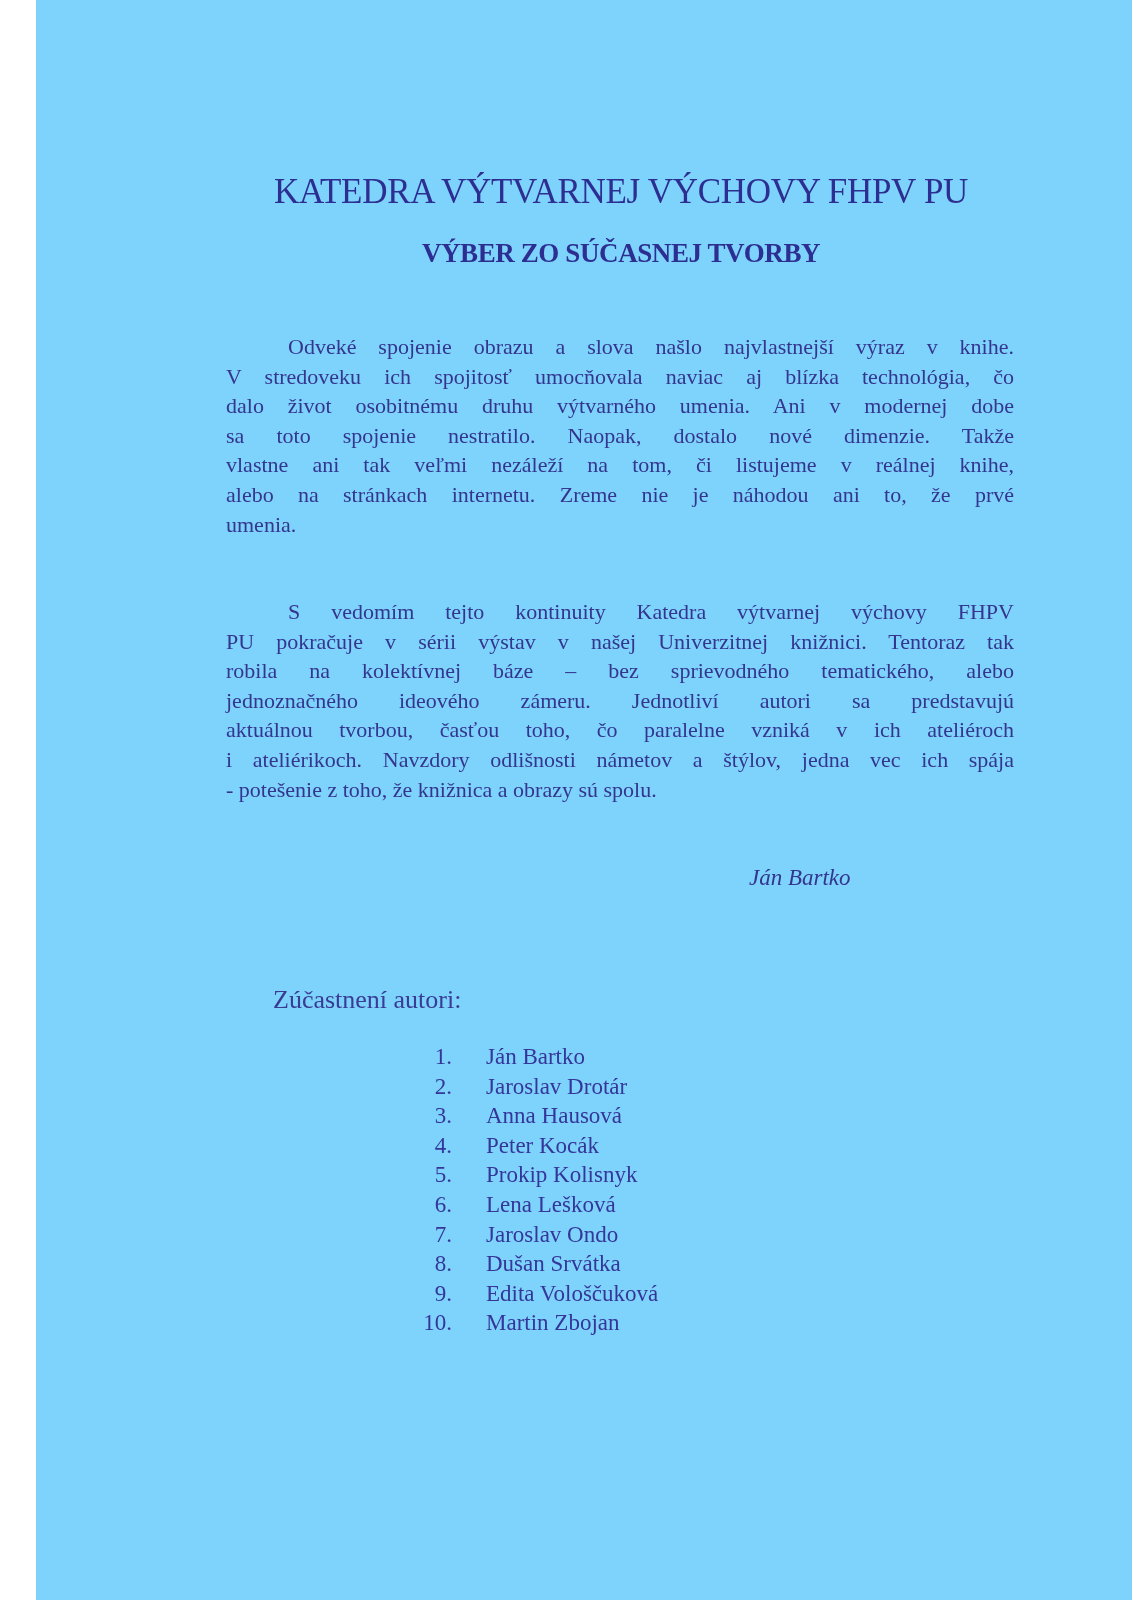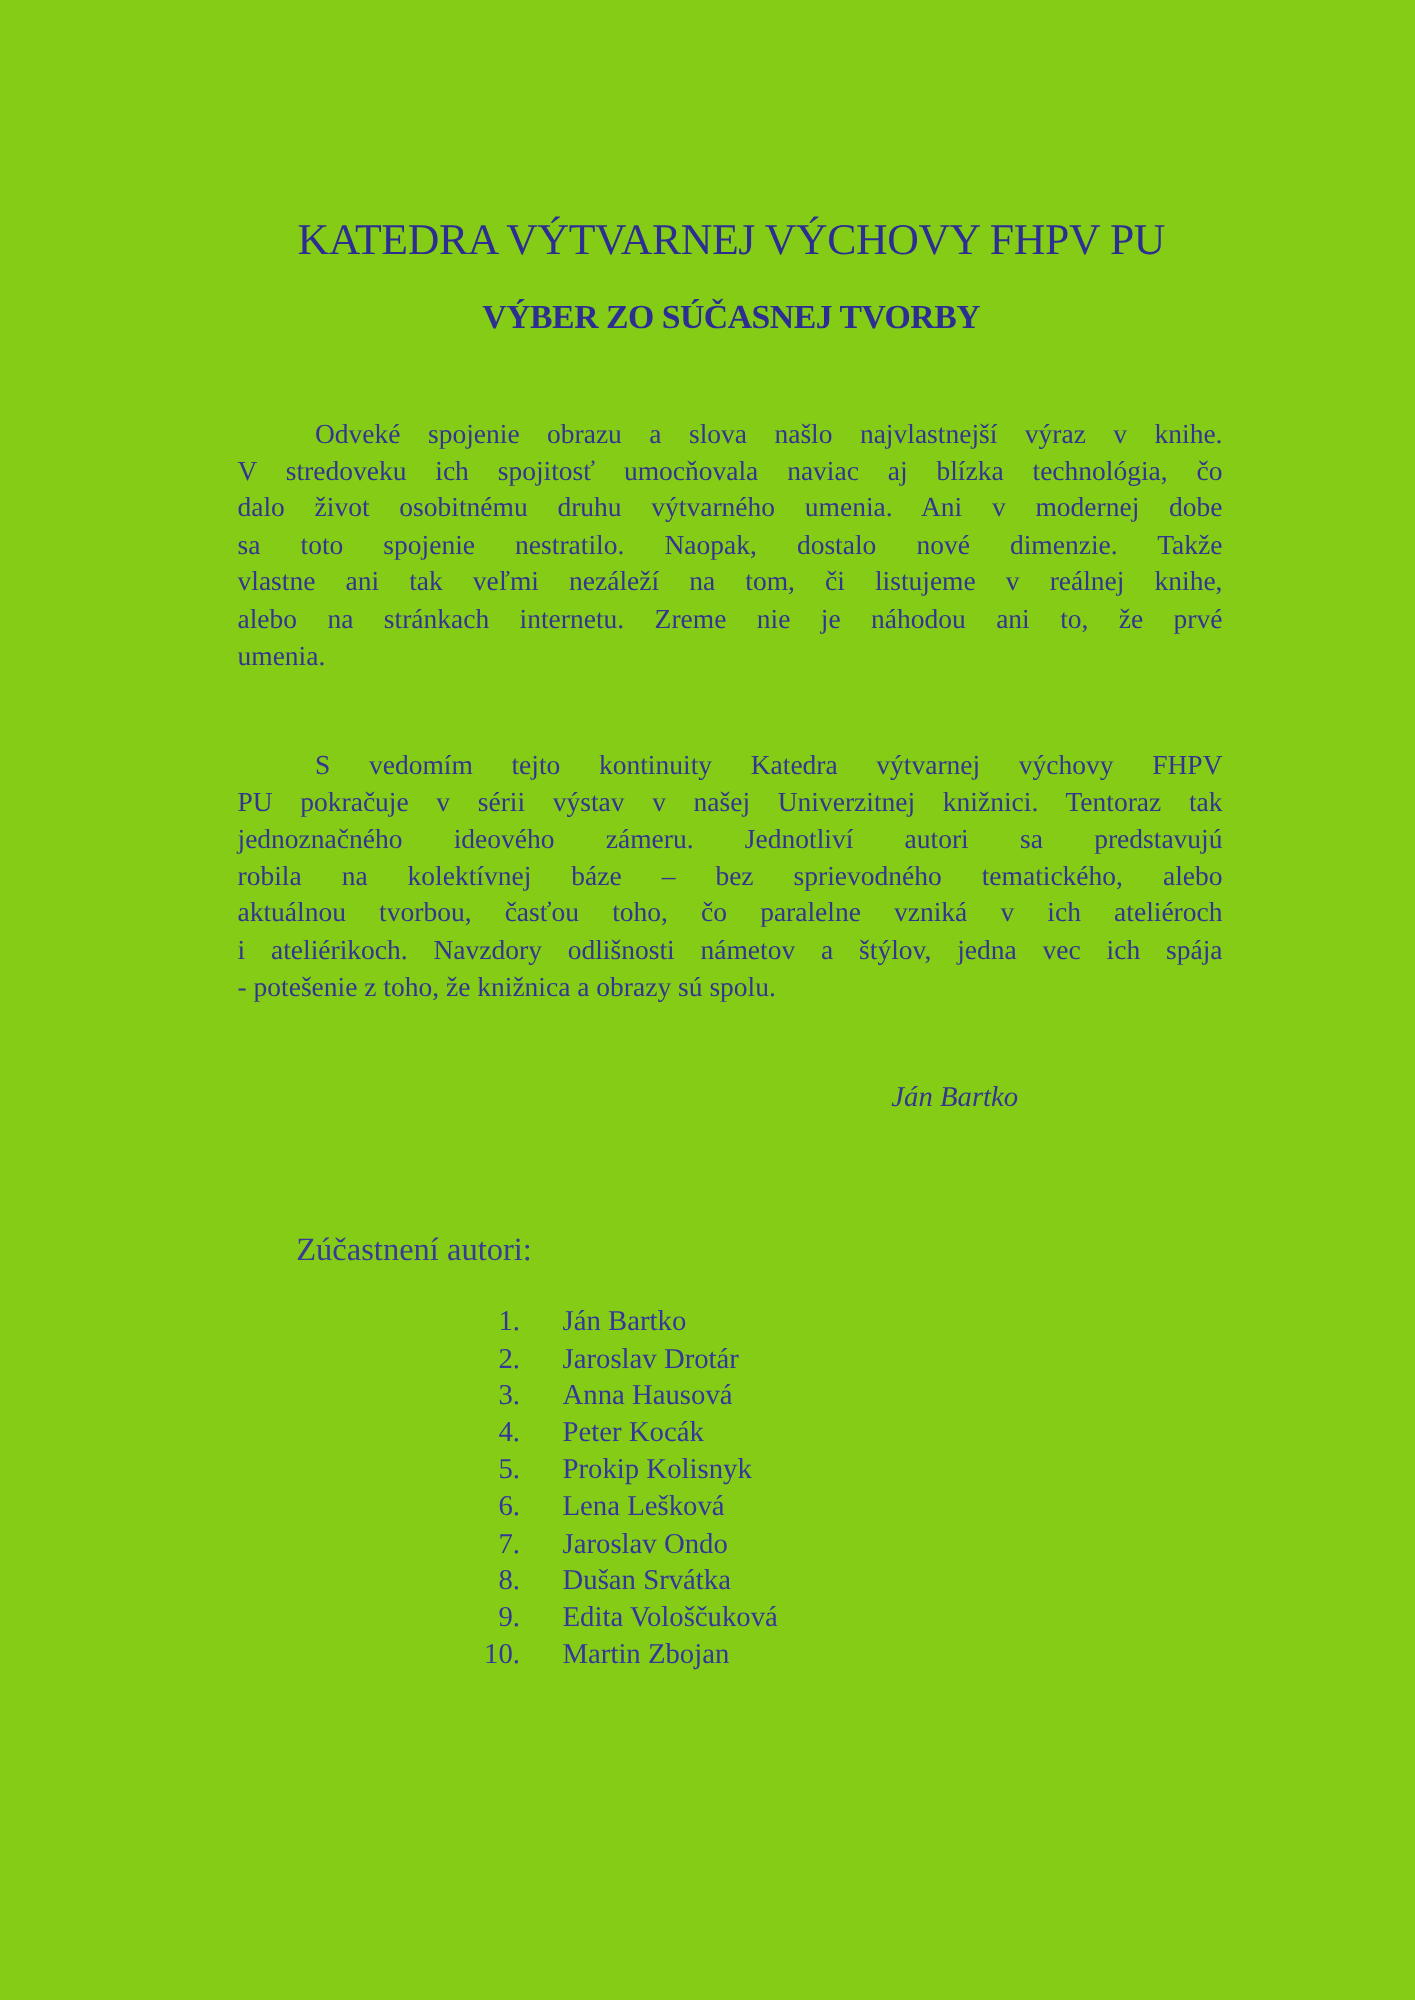--- a/index.html
+++ b/index.html
@@ -11,21 +11,22 @@
       width: 1132px;
       height: 1600px;
       position: relative;
       overflow: hidden;
       font-family: "Liberation Serif", "DejaVu Serif", serif;
       color: #2e2f8f;
     }
     .page {
       position: absolute;
       inset: 0;
-      background: #84cc16;
+      background: #7dd3fc;
+      margin-left: 36px;
     }
     .title {
       position: absolute;
       left: 0;
       width: 1170px;
       top: 172px;
       text-align: center;
       font-size: 35px;
       letter-spacing: -0.3px;
       color: #2d2e91;
@@ -122,22 +123,22 @@
     <span class="line">dalo život osobitnému druhu výtvarného umenia. Ani v modernej dobe</span>
     <span class="line">sa toto spojenie nestratilo. Naopak, dostalo nové dimenzie. Takže</span>
     <span class="line">vlastne ani tak veľmi nezáleží na tom, či listujeme v reálnej knihe,</span>
     <span class="line">alebo na stránkach internetu. Zreme nie je náhodou ani to, že prvé</span>
     <span class="line last">umenia.</span>
   </p>
 
   <p class="body-text" id="para2">
     <span class="line indent">S vedomím tejto kontinuity Katedra výtvarnej výchovy FHPV</span>
     <span class="line">PU pokračuje v sérii výstav v našej Univerzitnej knižnici. Tentoraz tak</span>
+    <span class="line">robila na kolektívnej báze – bez sprievodného tematického, alebo</span>
     <span class="line">jednoznačného ideového zámeru. Jednotliví autori sa predstavujú</span>
-    <span class="line">robila na kolektívnej báze – bez sprievodného tematického, alebo</span>
     <span class="line">aktuálnou tvorbou, časťou toho, čo paralelne vzniká v ich ateliéroch</span>
     <span class="line">i ateliérikoch. Navzdory odlišnosti námetov a štýlov, jedna vec ich spája</span>
     <span class="line last">- potešenie z toho, že knižnica a obrazy sú spolu.</span>
   </p>
 
   <p class="signature">Ján Bartko</p>
 
   <p class="authors-heading">Zúčastnení autori:</p>
 
   <ol class="authors-list">

